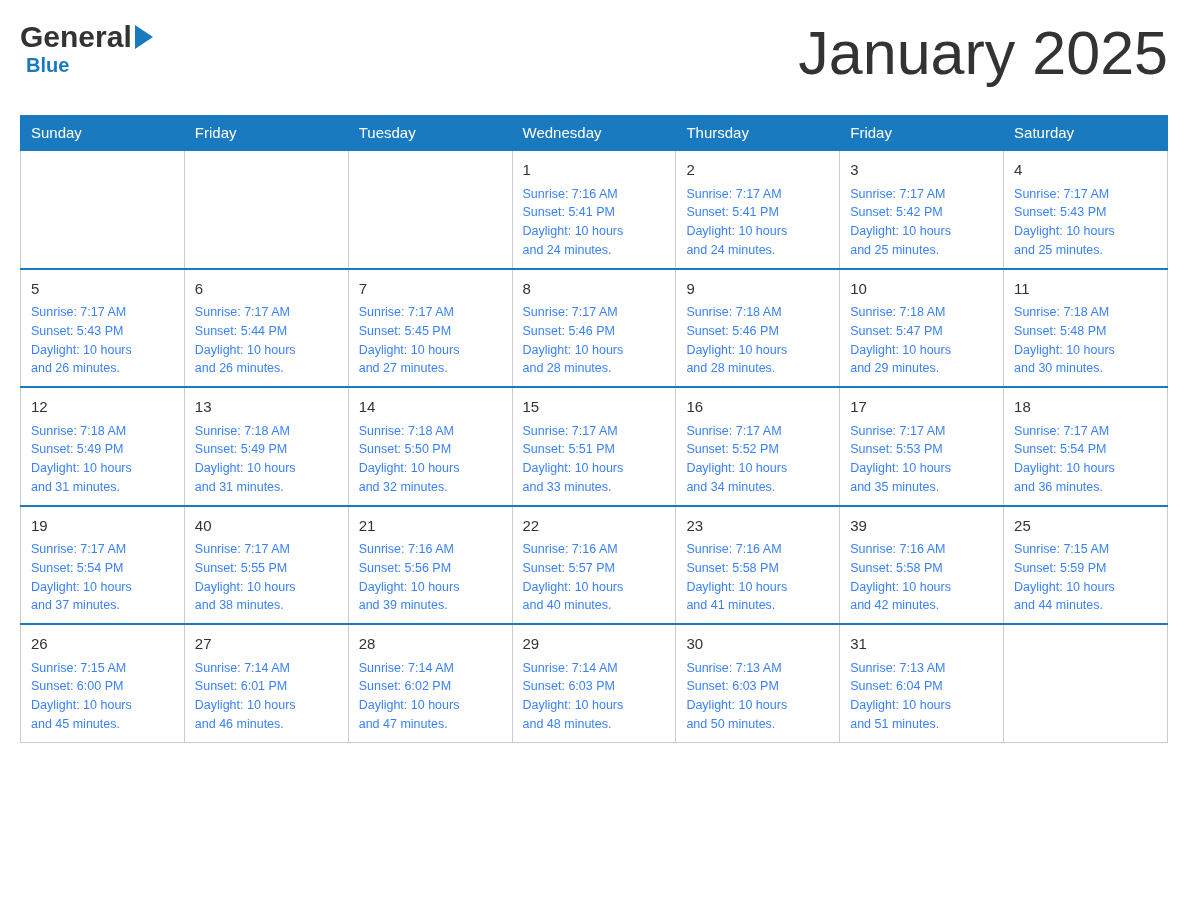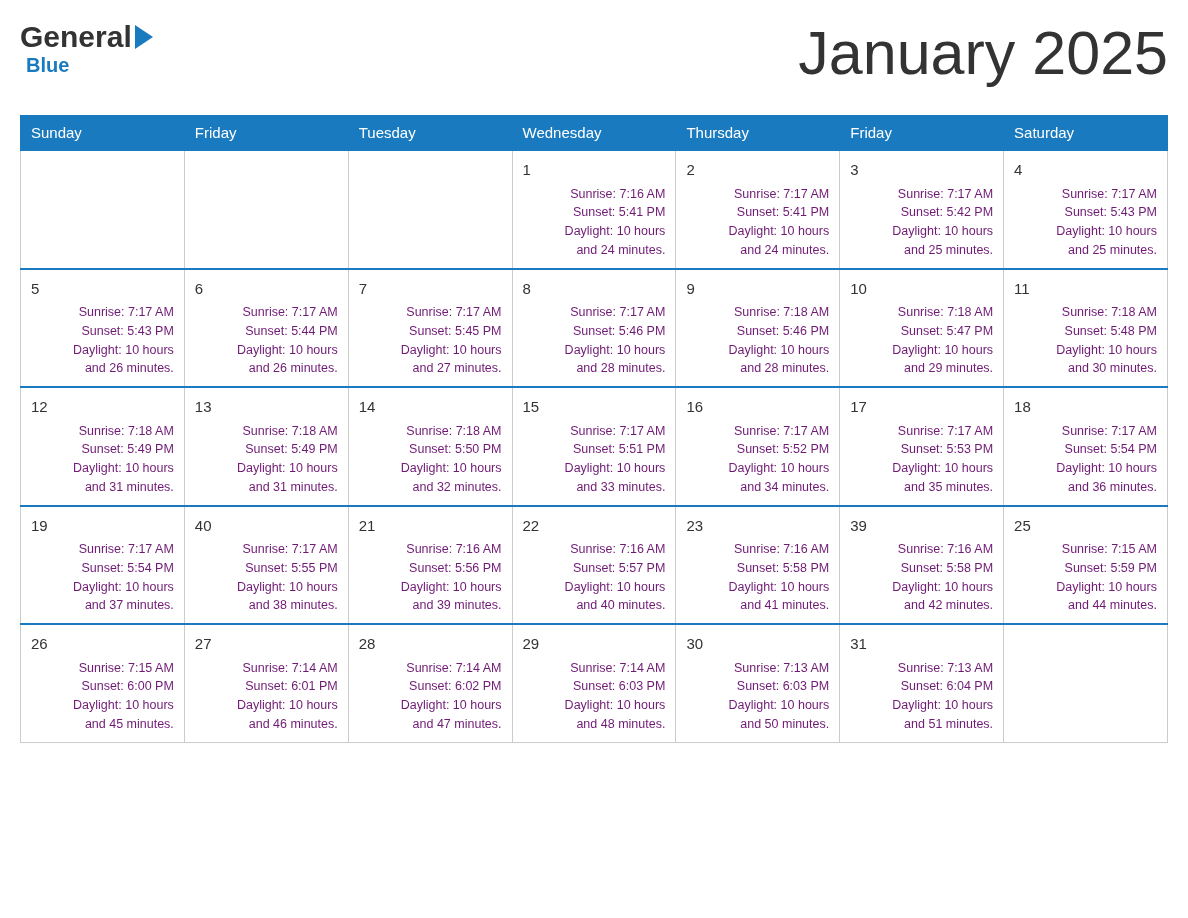--- a/index.html
+++ b/index.html
@@ -66,23 +66,22 @@
     }
     .day-number {
       font-size: 15px;
       font-weight: normal;
       display: block;
       margin-bottom: 3px;
       color: #333;
     }
     .day-info {
       font-size: 12.5px;
-      color: #701a75;
+      color: #3b82f6;
       line-height: 1.5;
-      text-align: right;
     }
     .logo-row {
       display: flex;
       align-items: center;
     }
     .logo-text-general {
       font-size: 30px;
       font-weight: bold;
       color: #333;
     }

